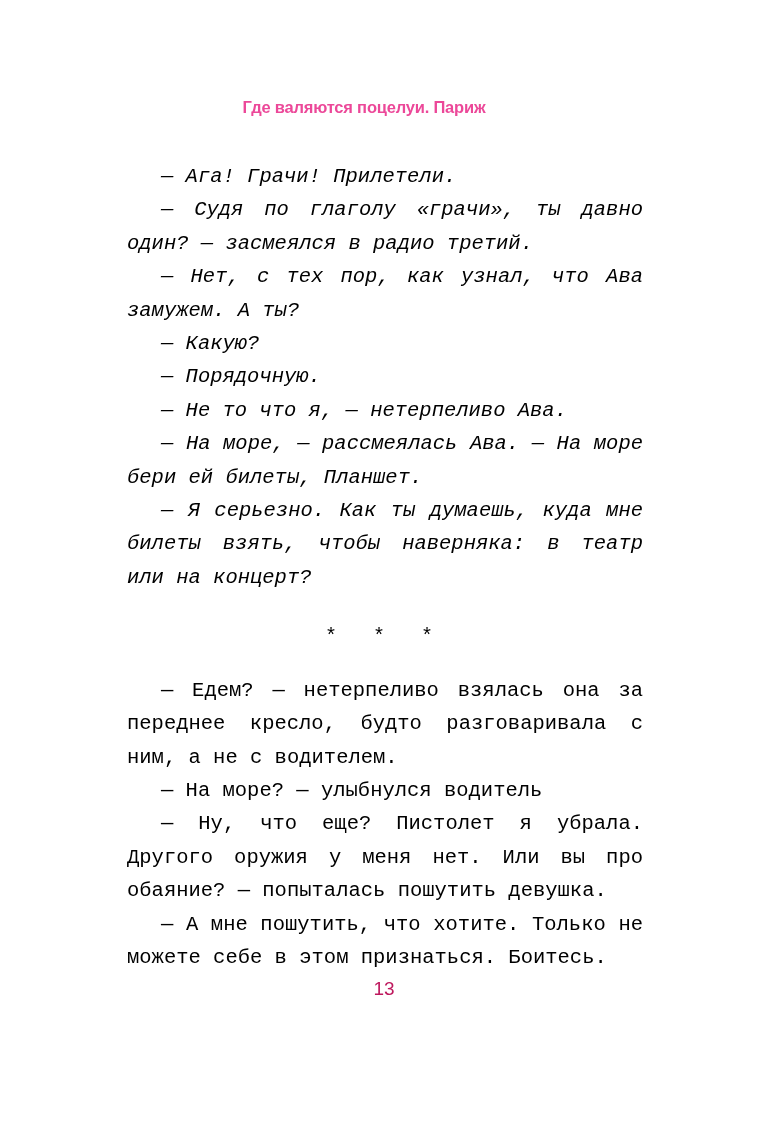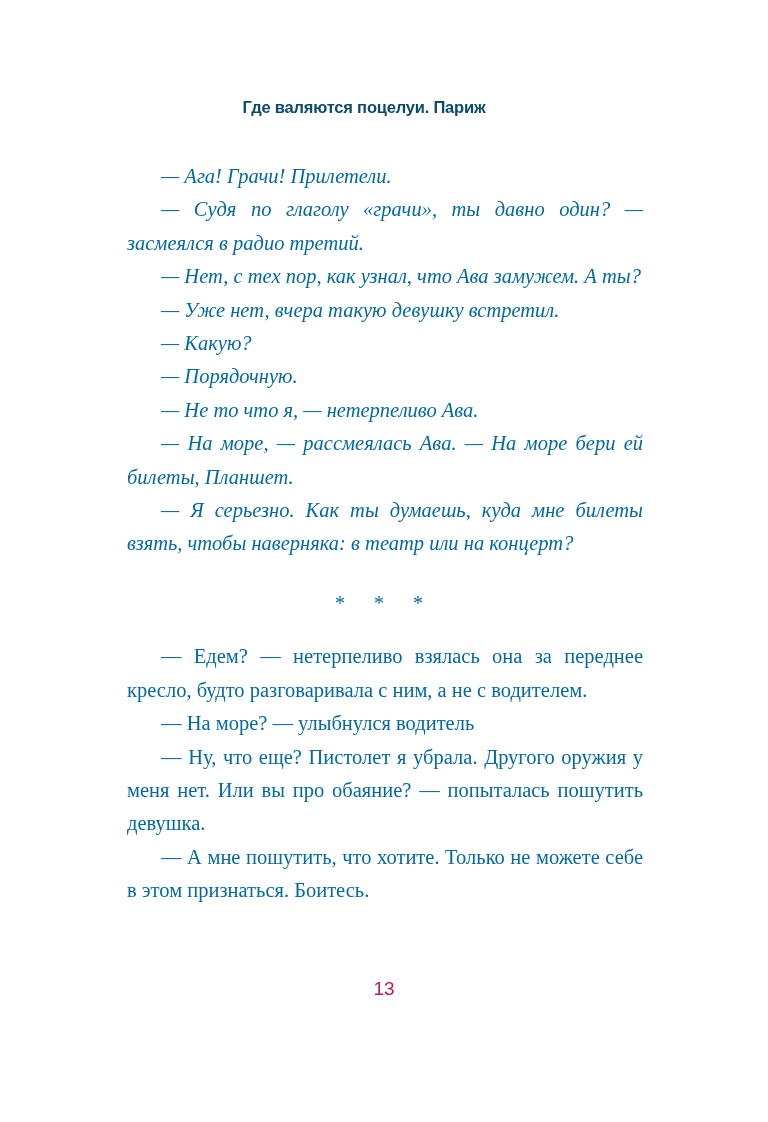--- a/index.html
+++ b/index.html
@@ -26,31 +26,32 @@
   .running-head {
     position: absolute;
     left: 0;
     top: 98px;
     width: 728px;
     text-align: center;
     font-family: "Liberation Sans", "DejaVu Sans", sans-serif;
     font-weight: bold;
     font-size: 16.5px;
     letter-spacing: -0.2px;
-    color: #0c4a6e;
+    color: #ec4899;
   }
   .body-text {
     position: absolute;
     left: 127px;
     top: 160px;
     width: 516px;
     font-size: 20.5px;
     line-height: 33.4px;
     text-align: justify;
-    color: #0369a1;
+    color: #000000;
+    font-family: Liberation Mono, monospace;
   }
   .para {
     margin: 0;
     text-indent: 34px;
   }
   .para.italic {
     font-style: italic;
   }
   .scene-break {
     margin: 0;
@@ -77,21 +78,20 @@
 
 <div class="page">
 
   <div class="running-head">Где валяются поцелуи. Париж</div>
 
   <div class="body-text">
 
     <p class="para italic">— Ага! Грачи! Прилетели.</p>
     <p class="para italic">— Судя по глаголу «грачи», ты давно один? — засмеялся в радио третий.</p>
     <p class="para italic">— Нет, с тех пор, как узнал, что Ава замужем. А ты?</p>
-    <p class="para italic">— Уже нет, вчера такую девушку встретил.</p>
     <p class="para italic">— Какую?</p>
     <p class="para italic">— Порядочную.</p>
     <p class="para italic">— Не то что я, — нетерпеливо Ава.</p>
     <p class="para italic">— На море, — рассмеялась Ава. — На море бери ей билеты, Планшет.</p>
     <p class="para italic">— Я серьезно. Как ты думаешь, куда мне билеты взять, чтобы наверняка: в театр или на концерт?</p>
 
     <p class="scene-break">* * *</p>
 
     <p class="para">— Едем? — нетерпеливо взялась она за переднее кресло, будто разговаривала с ним, а не с водителем.</p>
     <p class="para">— На море? — улыбнулся водитель</p>

